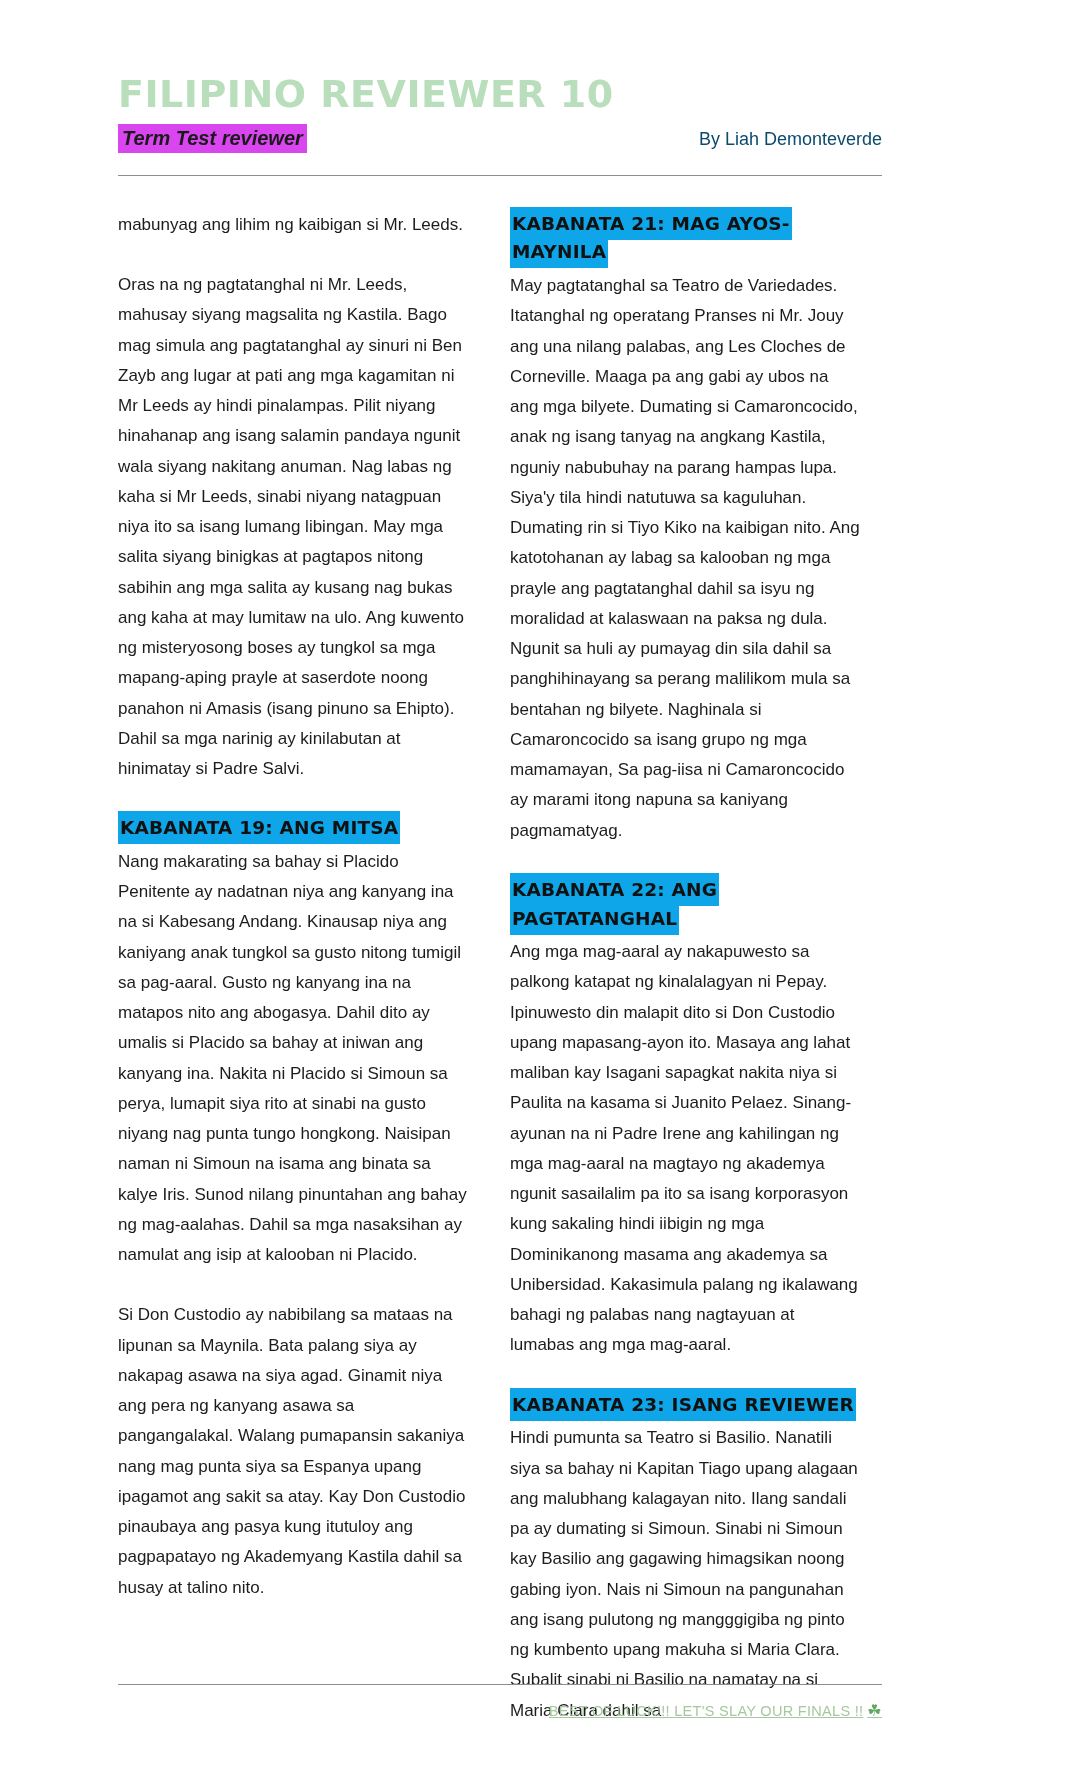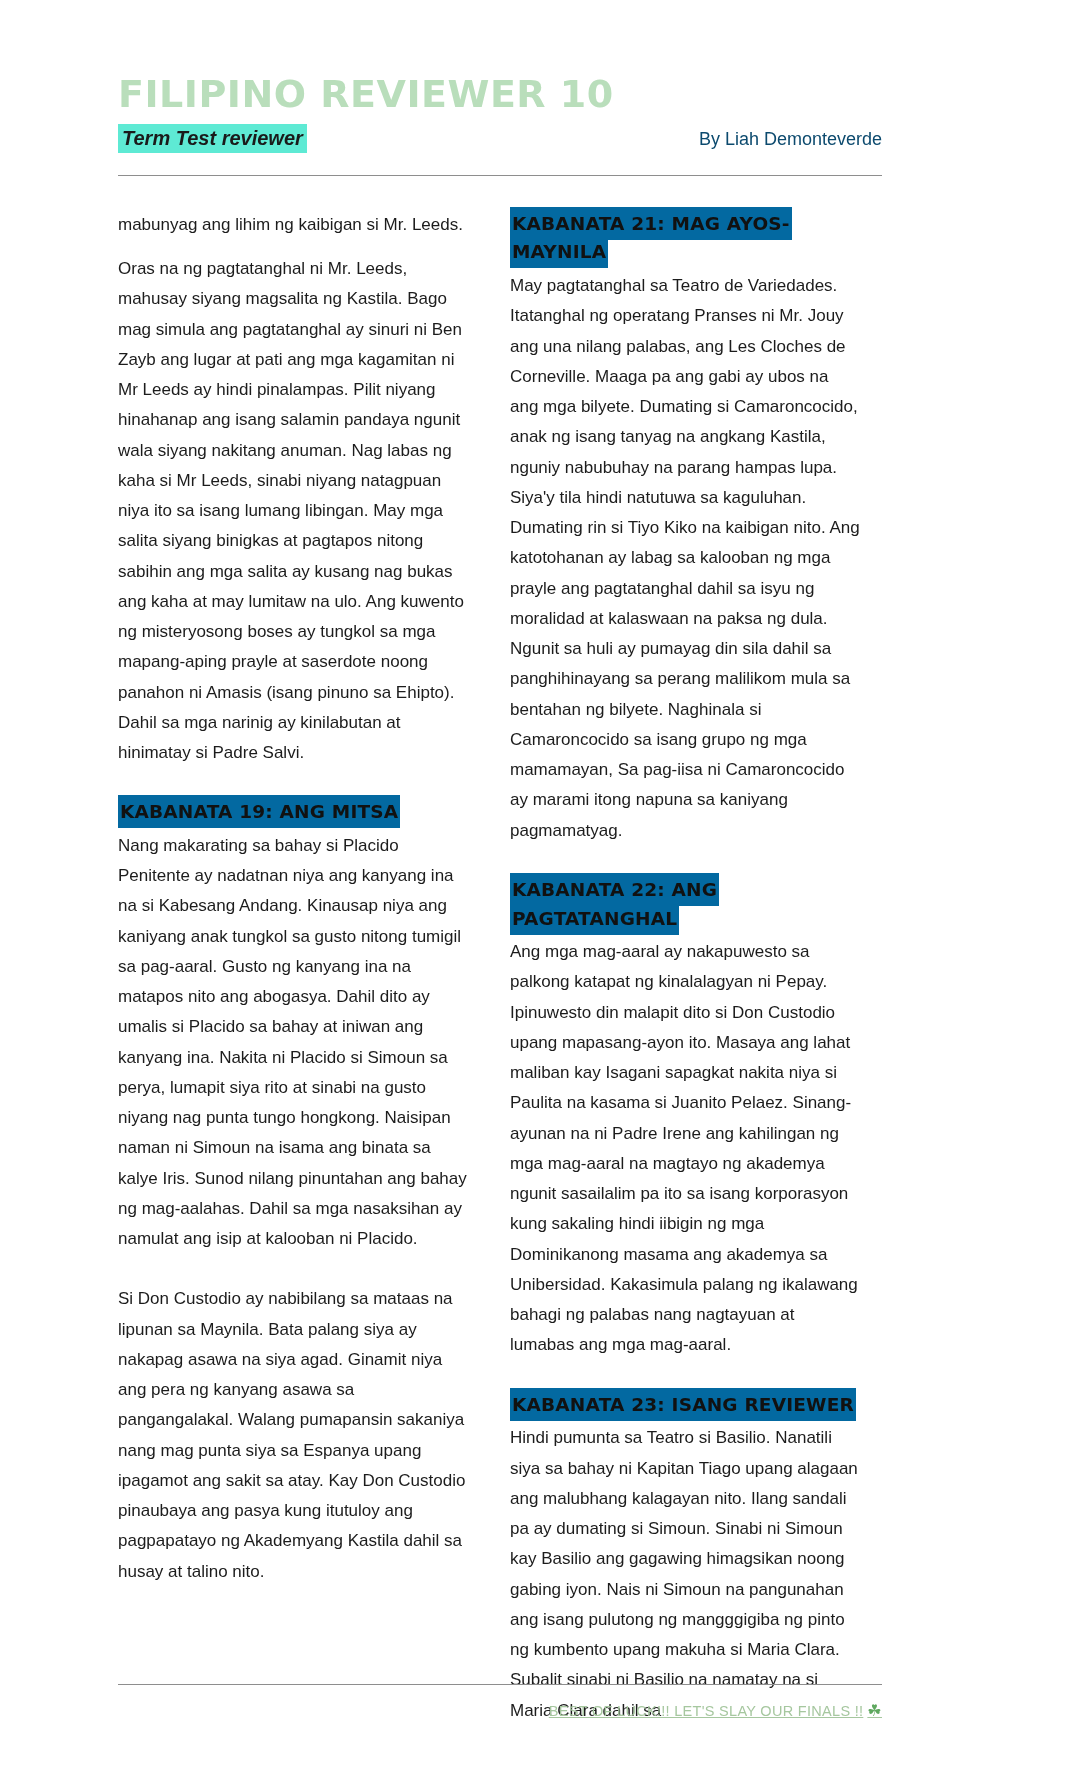--- a/index.html
+++ b/index.html
@@ -39,21 +39,21 @@
   .subtitle-row {
     display: flex;
     align-items: flex-end;
     justify-content: space-between;
   }
   .doc-subtitle {
     font-size: 20px;
     font-weight: bold;
     font-style: italic;
     color: #1a1a1a;
-    background: #5eead4;
+    background: #d946ef;
     padding: 2px 4px;
     line-height: 1.25;
     display: inline-block;
   }
   .byline {
     font-size: 18px;
     color: #0c4a6e;
     padding-bottom: 3px;
     white-space: nowrap;
     margin-left: 16px;
@@ -77,36 +77,36 @@
   .kbn-heading {
     font-size: 18.5px;
     font-weight: 800;
     letter-spacing: 0.2px;
     line-height: 1.55;
     margin: 0 0 4px 0;
     color: #111111;
     font-family: "DejaVu Sans", sans-serif;
   }
   .kbn-heading span.hl {
-    background: #0369a1;
+    background: #0ea5e9;
     box-decoration-break: clone;
     -webkit-box-decoration-break: clone;
     padding: 6px 2px;
   }
   .para {
     font-size: 17px;
     line-height: 1.78;
     margin: 0;
     color: #1c1c1c;
   }
   .block {
     margin-bottom: 30px;
   }
   .block:last-child { margin-bottom: 0; }
-  .block.tight { margin-bottom: 14px; }
+  .block.tight { margin-bottom: 30px; }
 
   
   .footer {
     position: absolute;
     left: 118px;
     right: 118px;
     bottom: 58px;
   }
   .footer-rule {
     border: 0;

